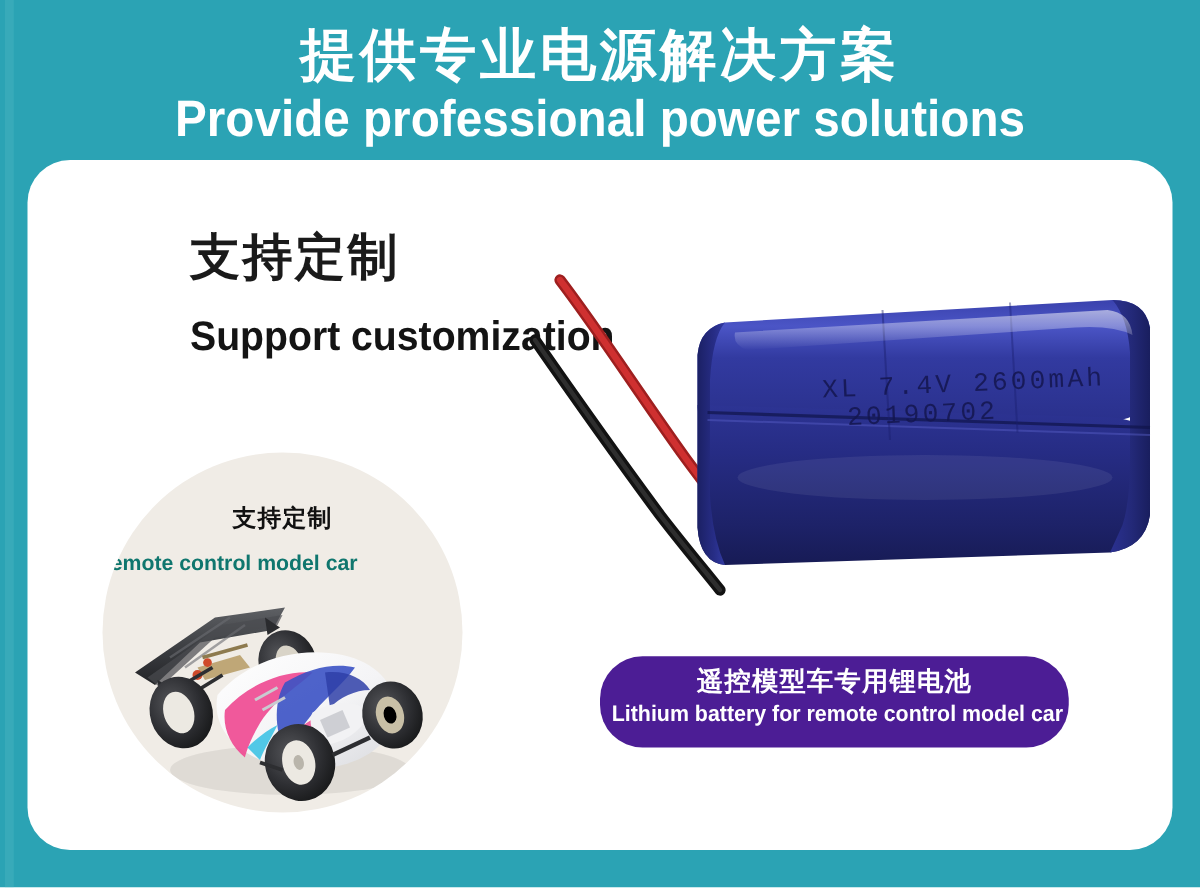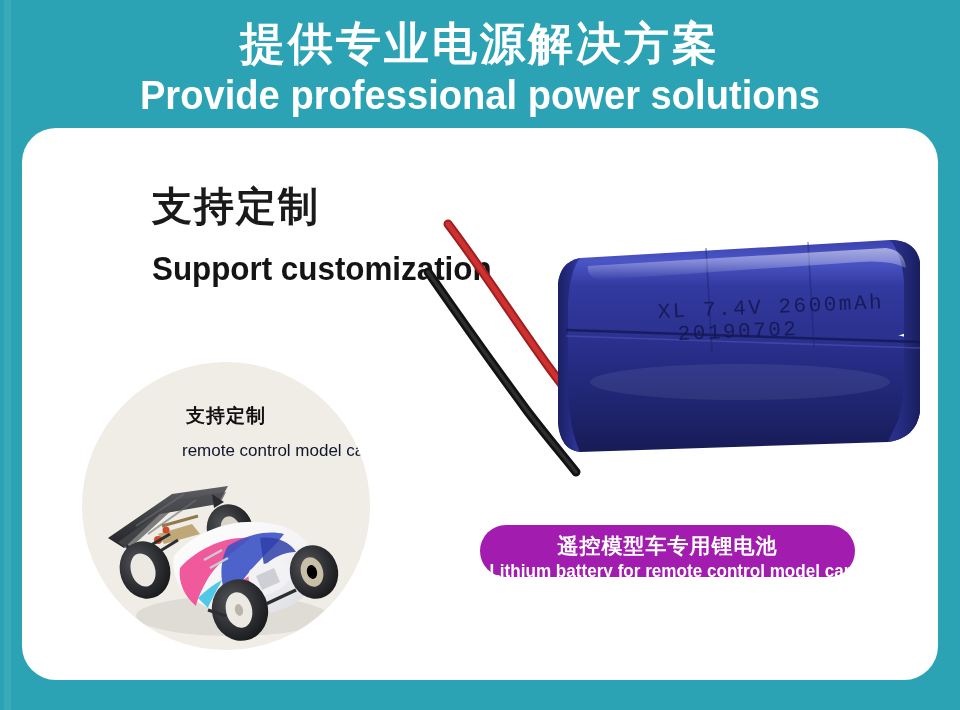--- a/index.html
+++ b/index.html
@@ -108,46 +108,46 @@
     color: #111111;
     font-size: 19px;
     font-weight: bold;
     letter-spacing: 1px;
     line-height: 24px;
   }
   .circle-en {
     position: absolute;
     left: 0; top: 78px;
     width: 288px;
-    text-align: right;
-    margin: 0;
-    color: #0f172a;
+    text-align: left;
+    margin: 0;
+    color: #0f766e;
     font-size: 17px;
-    font-weight: normal;
+    font-weight: bold;
     line-height: 22px;
   }
   .car-wrap {
     position: absolute;
     left: 18px; top: 102px;
     width: 258px; height: 180px;
   }
 
   
   .battery-wrap {
     position: absolute;
     left: 398px; top: 78px;
     width: 510px; height: 330px;
   }
 
   
   .badge {
     position: absolute;
     left: 458px; top: 397px;
-    width: 375px; height: 52px;
-    background: #a21caf;
+    width: 375px; height: 73px;
+    background: #4c1d95;
     border-radius: 34px;
     text-align: center;
   }
   .badge-cn {
     margin: 0;
     padding-top: 7px;
     color: #ffffff;
     font-size: 21px;
     font-weight: bold;
     letter-spacing: 1px;

